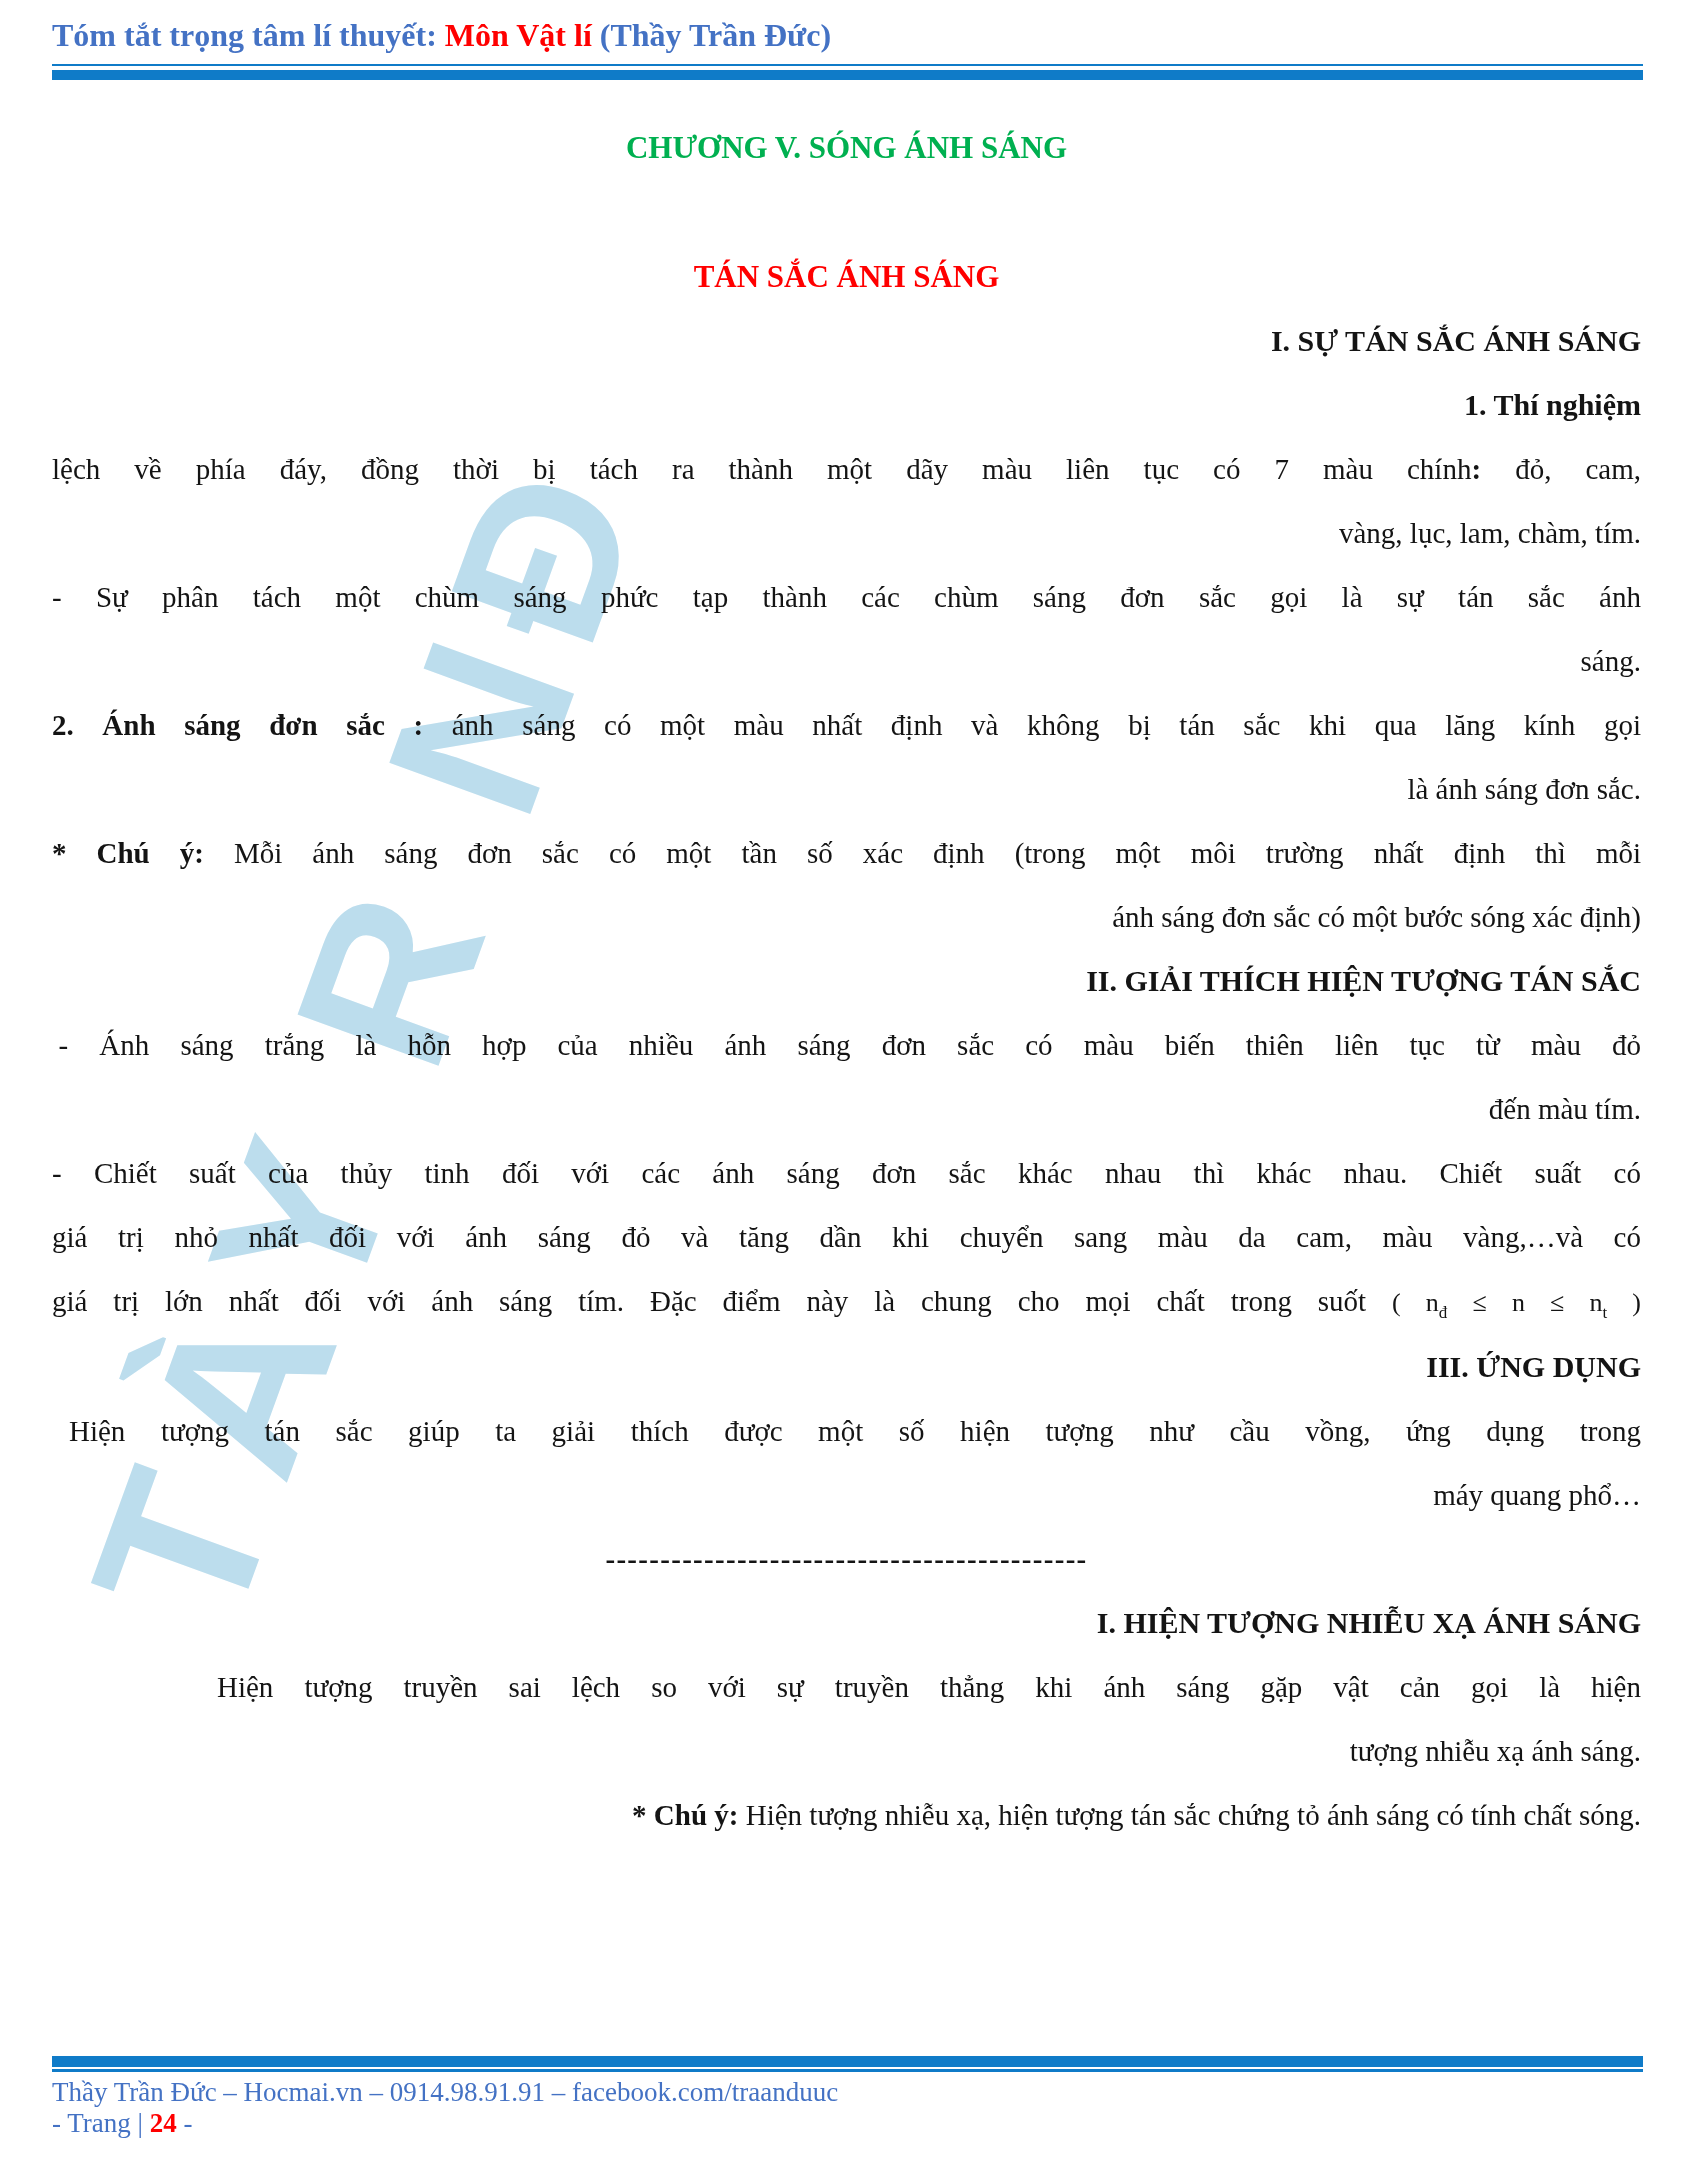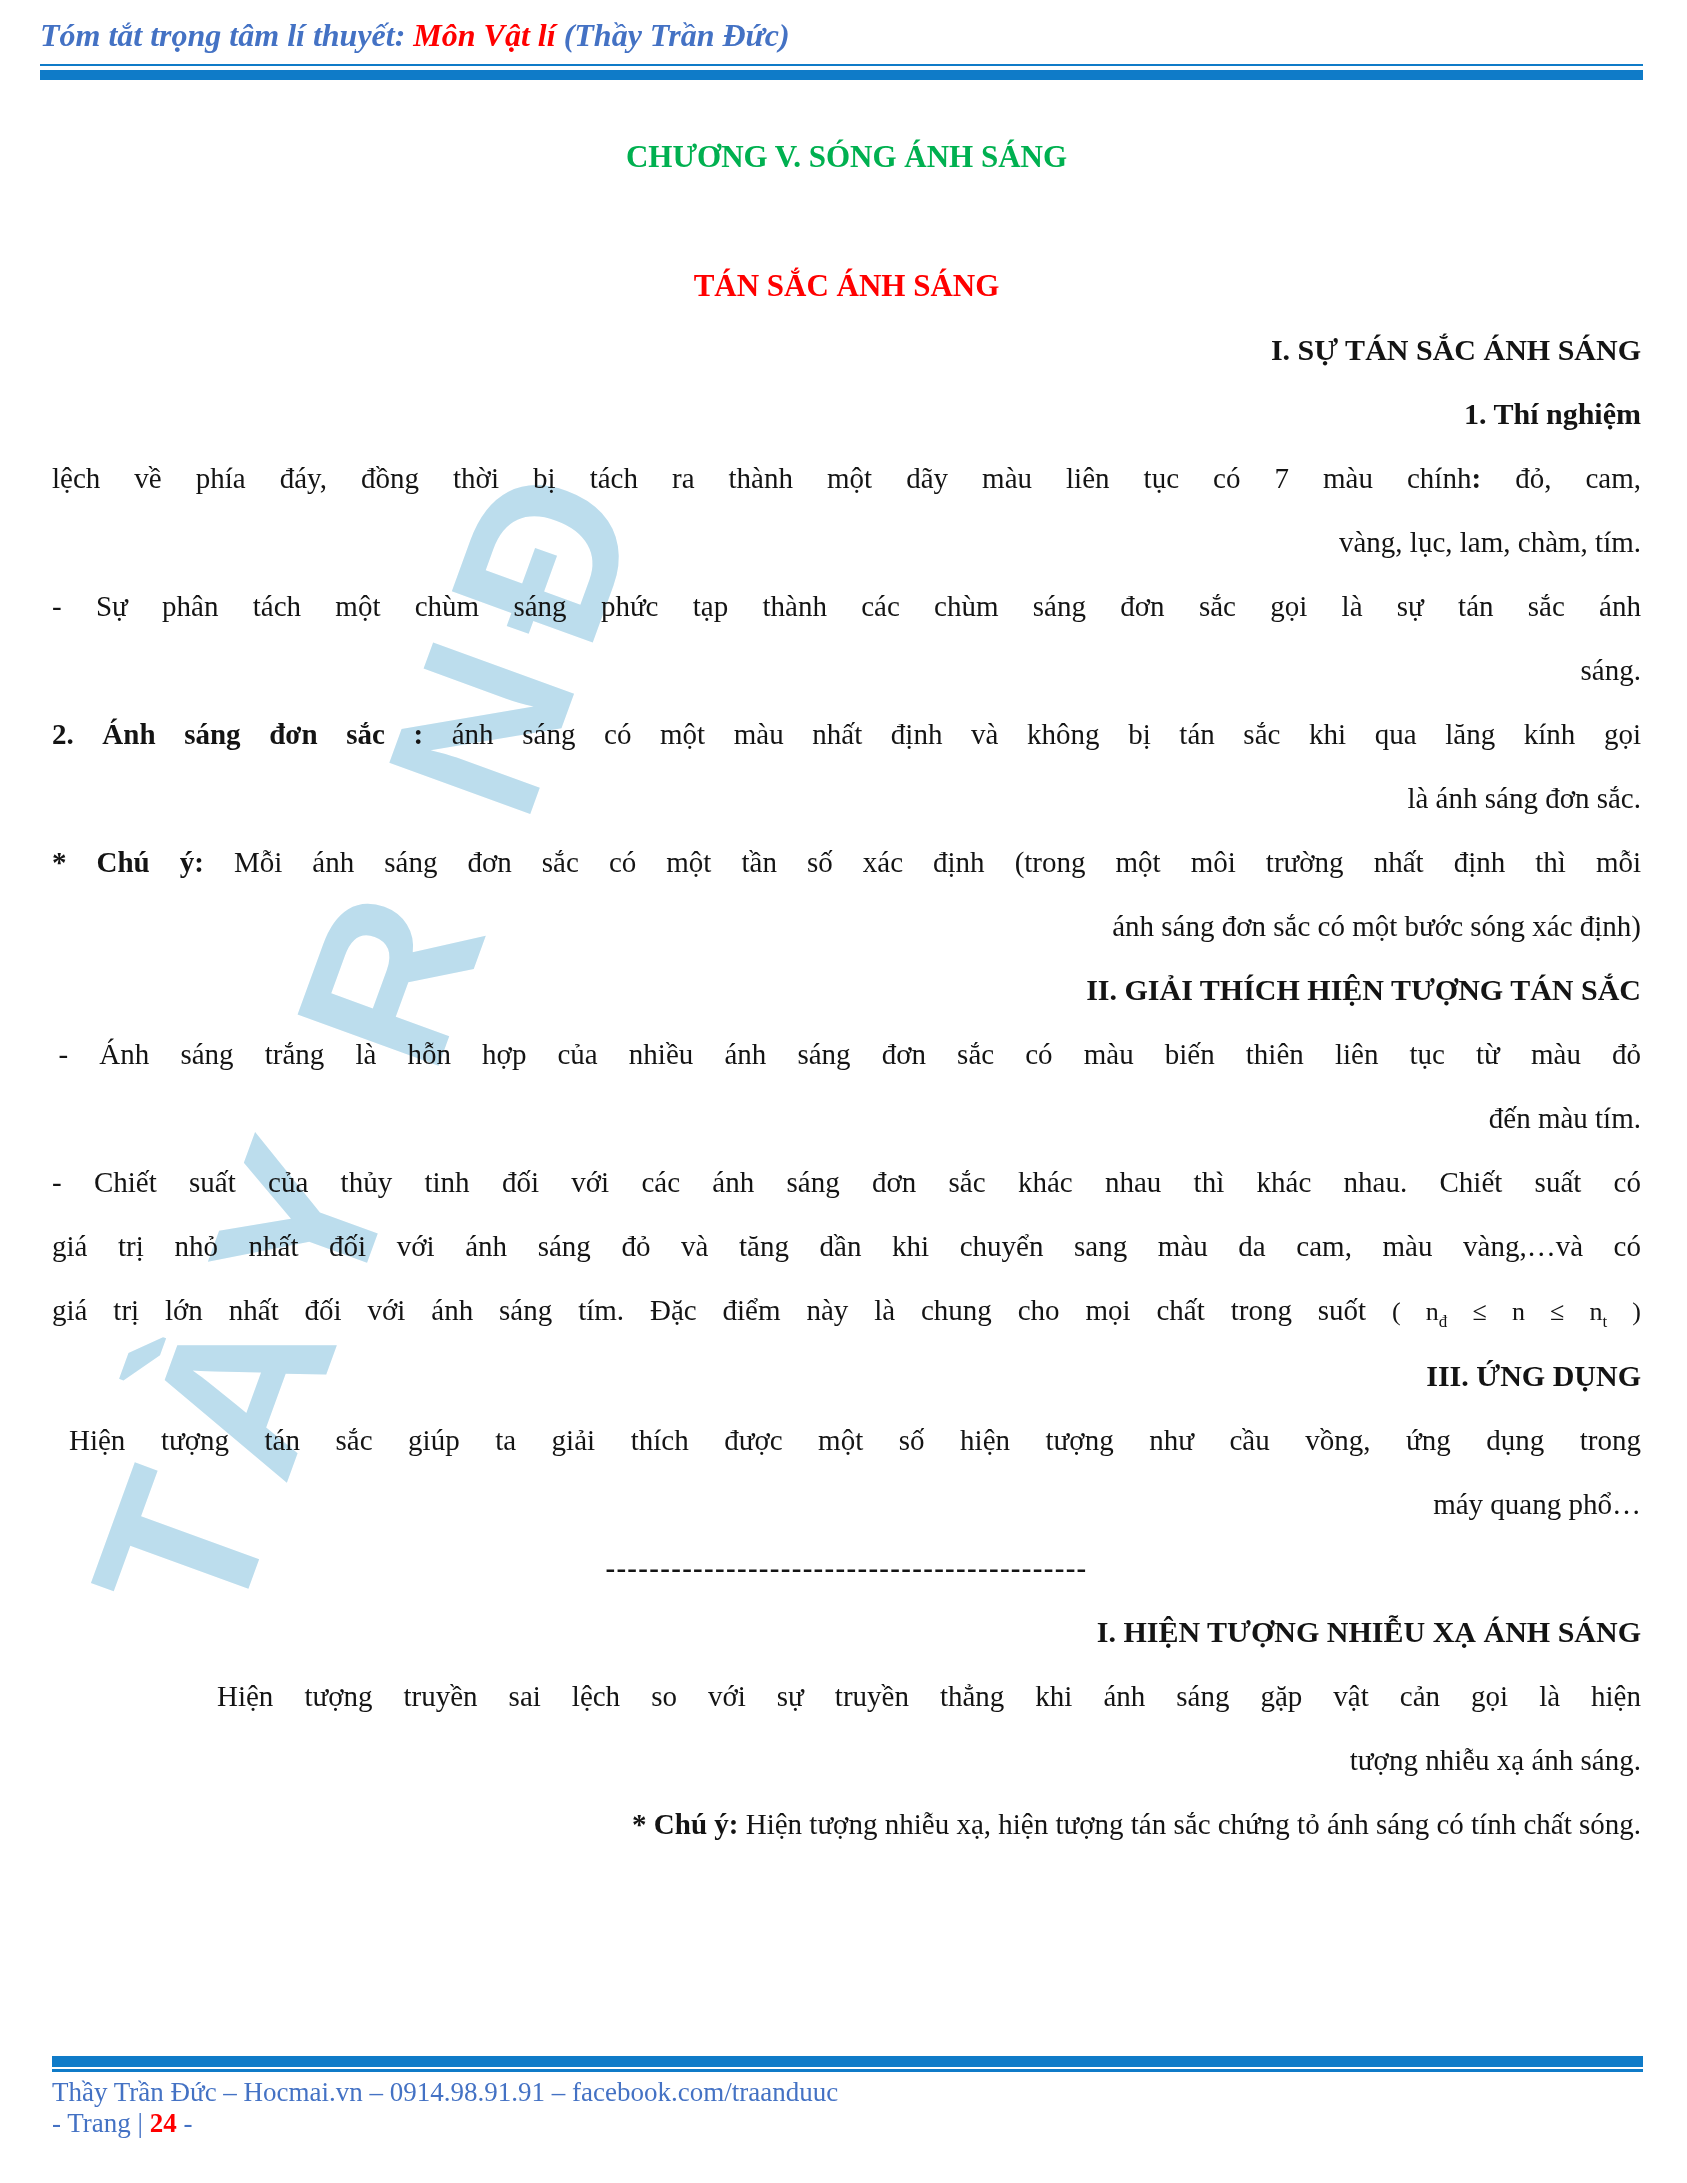--- a/index.html
+++ b/index.html
@@ -18,35 +18,35 @@
     font-family:"Liberation Sans","DejaVu Sans",sans-serif;
     font-weight:bold;
     font-size:218px;
     letter-spacing:25px;
     white-space:nowrap;
     color:var(--watermark,#bcdded);
     z-index:0;
     user-select:none;
   }
   
-  header{position:absolute;top:14.6px;left:40px;right:44px;z-index:2;font-style:italic;}
+  header{position:absolute;top:14.6px;left:52px;right:44px;z-index:2;}
   .header-text{
     font-size:32px;font-weight:bold;
     color:var(--header-blue,#4472c4);
     line-height:40px;
     white-space:nowrap;
   }
   .header-text .red{color:var(--red,#ff0000);}
   .rule-thin{height:2.6px;background:var(--bar-blue,#0f7bc8);}
   .rule-thick{height:10.6px;background:var(--bar-blue,#0f7bc8);}
   header .rule-thin{margin-top:9.3px;}
   header .rule-thick{margin-top:3.3px;}
   
   main{
-    position:absolute;top:89px;left:52px;right:46px;z-index:1;
+    position:absolute;top:80px;left:52px;right:46px;z-index:1;
   }
   .line{
     font-size:29px;
     line-height:64px;
     min-height:64px;
     white-space:pre-wrap;
     text-align:right;
   }
   .justify{text-align:justify;text-align-last:justify;text-justify:inter-word;}
   .h1{

